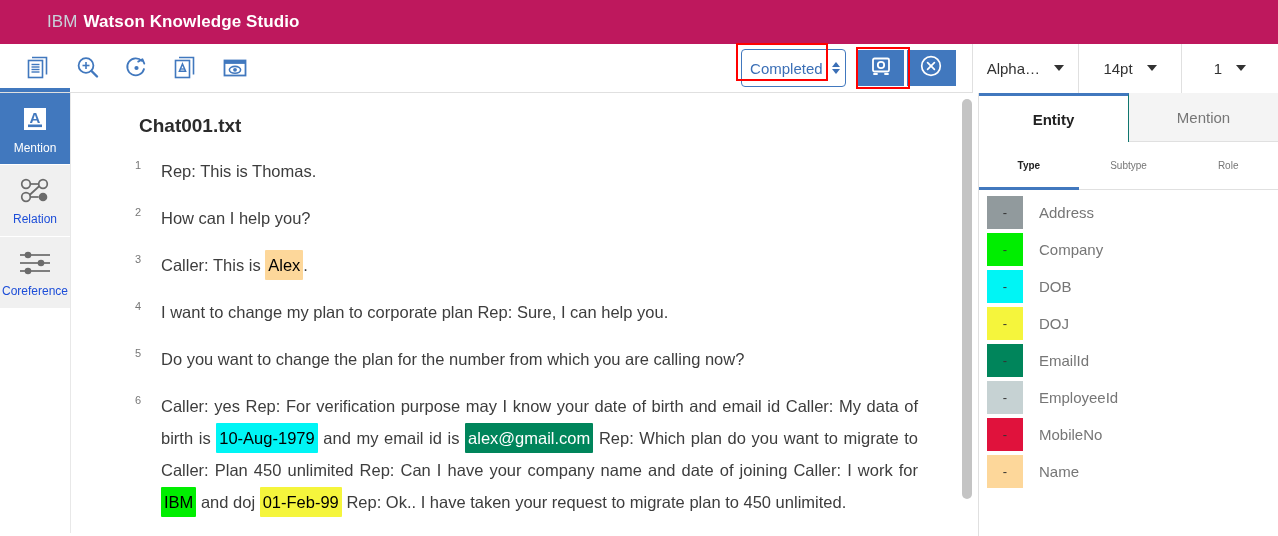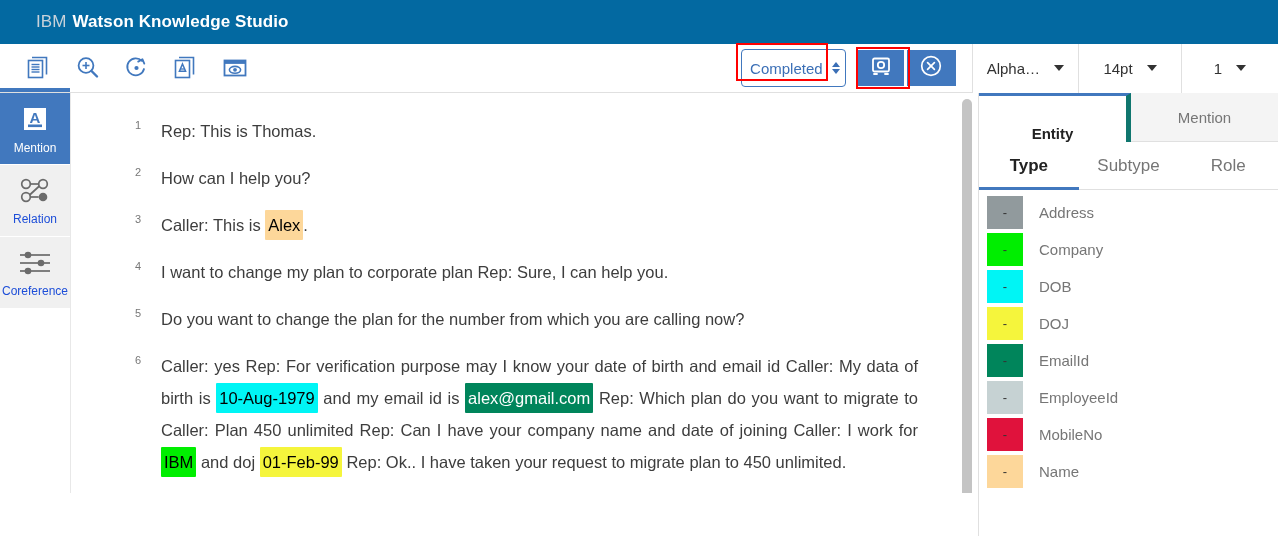--- a/index.html
+++ b/index.html
@@ -6,24 +6,24 @@
   html, body {
     width: 1278px; height: 536px;
     font-family: "Liberation Sans", sans-serif;
     background: #ffffff;
     overflow: hidden;
   }
 
   
   .app-header {
     height: 44px;
-    background: #0369a1;
+    background: #be185d;
     display: flex;
     align-items: center;
-    padding-left: 36px;
+    padding-left: 47px;
   }
   .app-title { font-size: 17px; color: #ffffff; letter-spacing: .1px; }
   .app-title .brand { font-weight: 400; color: #c8d2da; margin-right: 6px; }
   .app-title .prod { font-weight: 700; color: #ffffff; }
 
   
   .toolbar {
     height: 49px;
     background: #ffffff;
     border-bottom: 1px solid #e0e0e0;
@@ -200,28 +200,27 @@
     background: #f4f4f4;
     color: #767676;
     border-bottom: 1px solid #e0e0e0;
   }
   .panel-tab.active {
     background: #ffffff;
     color: #222222;
     font-weight: 700;
     border-top: 3px solid #4178be;
     border-bottom: none;
-    border-right: 5px solid #0f766e;
-    align-items: flex-end;
+    border-right: 1px solid #0f766e;
   }
   .sub-tabs { display: flex; height: 48px; border-bottom: 1px solid #e0e0e0; }
   .sub-tab {
     flex: 1;
     display: flex; align-items: center; justify-content: center;
-    font-size: 17px; color: #767676;
+    font-size: 10px; color: #767676;
     cursor: pointer;
     position: relative;
   }
   .sub-tab.active { color: #222222; font-weight: 700; }
   .sub-tab.active::after {
     content: ""; position: absolute; left: 0; right: 0; bottom: -1px;
     height: 3px; background: #4178be;
   }
   .type-list { padding-top: 4px; overflow: hidden; }
   .type-row {
@@ -407,20 +406,21 @@
         </svg>
       </span>
       <span class="lbl">Coreference</span>
     </div>
 
   </div>
 
   <div class="doc-area-wrap">
     <div class="doc-area">
       <div class="doc-inner">
+        <div class="doc-title">Chat001.txt</div>
 
         <div class="para nojust">
           <span class="num">1</span>
           <span>Rep: This is Thomas.</span>
         </div>
 
         <div class="para nojust">
           <span class="num">2</span>
           <span>How can I help you?</span>
         </div>

